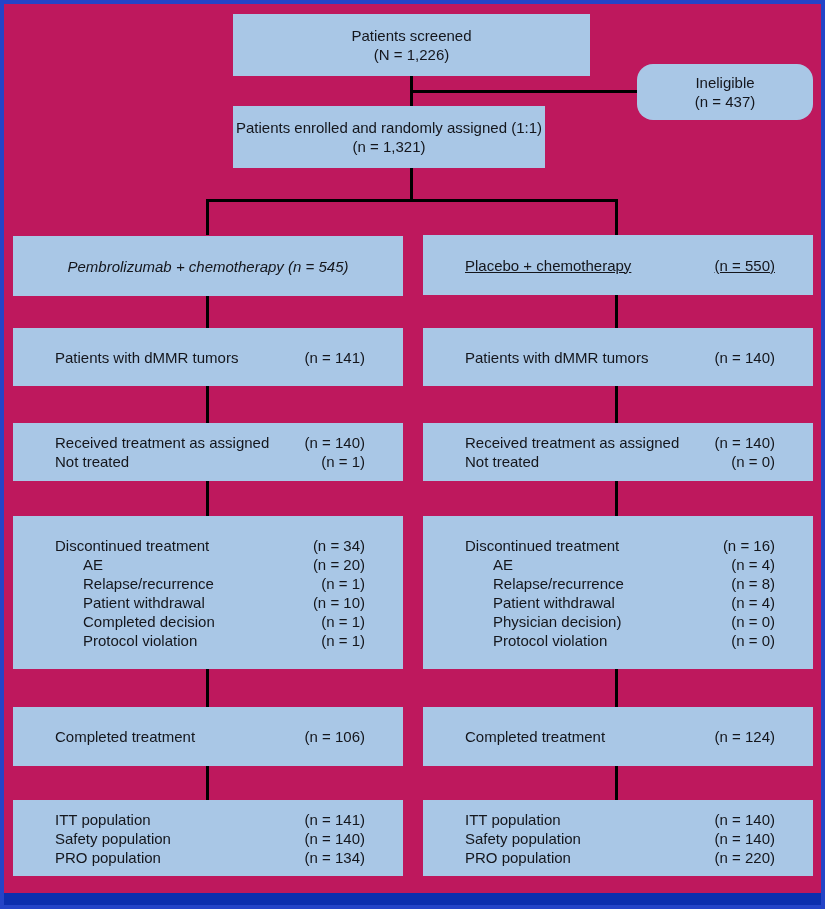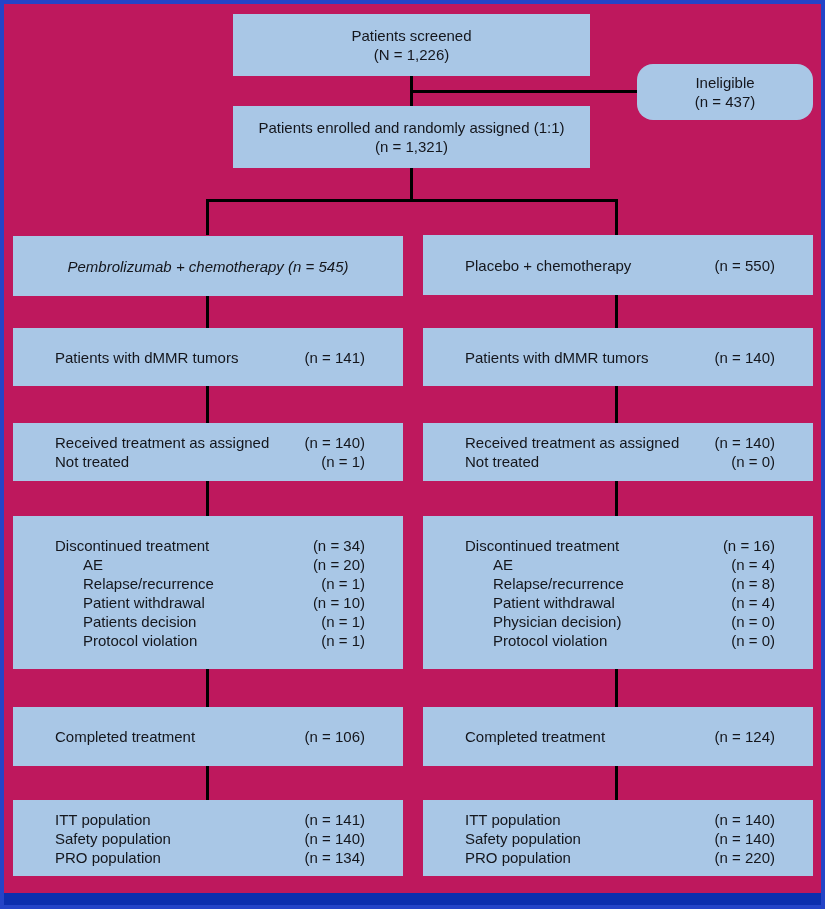--- a/index.html
+++ b/index.html
@@ -73,30 +73,30 @@
   <div class="box centerbox" style="left:233px;top:14px;width:357px;height:62px;">
     <div>Patients screened</div>
     <div>(N = 1,226)</div>
   </div>
 
   <div class="box centerbox" style="left:637px;top:64px;width:176px;height:56px;border-radius:16px;">
     <div>Ineligible</div>
     <div>(n = 437)</div>
   </div>
 
-  <div class="box centerbox" style="left:233px;top:106px;width:357px;height:62px;">
+  <div class="box centerbox" style="left:233px;top:106px;width:312px;height:62px;">
     <div>Patients enrolled and randomly assigned (1:1)</div>
     <div>(n = 1,321)</div>
   </div>
 
   <div class="box centerbox" style="left:13px;top:236px;width:390px;height:60px;font-style:italic;">
     <div>Pembrolizumab + chemotherapy (n = 545)</div>
   </div>
 
-  <div class="box rowbox" style="left:423px;top:235px;width:390px;height:60px;">
+  <div class="box rowbox" style="left:423px;top:235px;width:390px;height:60px;text-decoration:underline;">
     <div class="row">
       <span class="lbl">Placebo + chemotherapy</span>
       <span class="cnt">(n = 550)</span>
     </div>
   </div>
 
   <div class="box rowbox" style="left:13px;top:328px;width:390px;height:58px;">
     <div class="row">
       <span class="lbl">Patients with dMMR tumors</span>
       <span class="cnt">(n = 141)</span>
@@ -141,21 +141,21 @@
     </div>
     <div class="row indent">
       <span class="lbl">Relapse/recurrence</span>
       <span class="cnt">(n = 1)</span>
     </div>
     <div class="row indent">
       <span class="lbl">Patient withdrawal</span>
       <span class="cnt">(n = 10)</span>
     </div>
     <div class="row indent">
-      <span class="lbl">Patients decision</span>
+      <span class="lbl">Completed decision</span>
       <span class="cnt">(n = 1)</span>
     </div>
     <div class="row indent">
       <span class="lbl">Protocol violation</span>
       <span class="cnt">(n = 1)</span>
     </div>
   </div>
   <div class="box rowbox" style="left:423px;top:516px;width:390px;height:153px;">
     <div class="row">
       <span class="lbl">Discontinued treatment</span>

